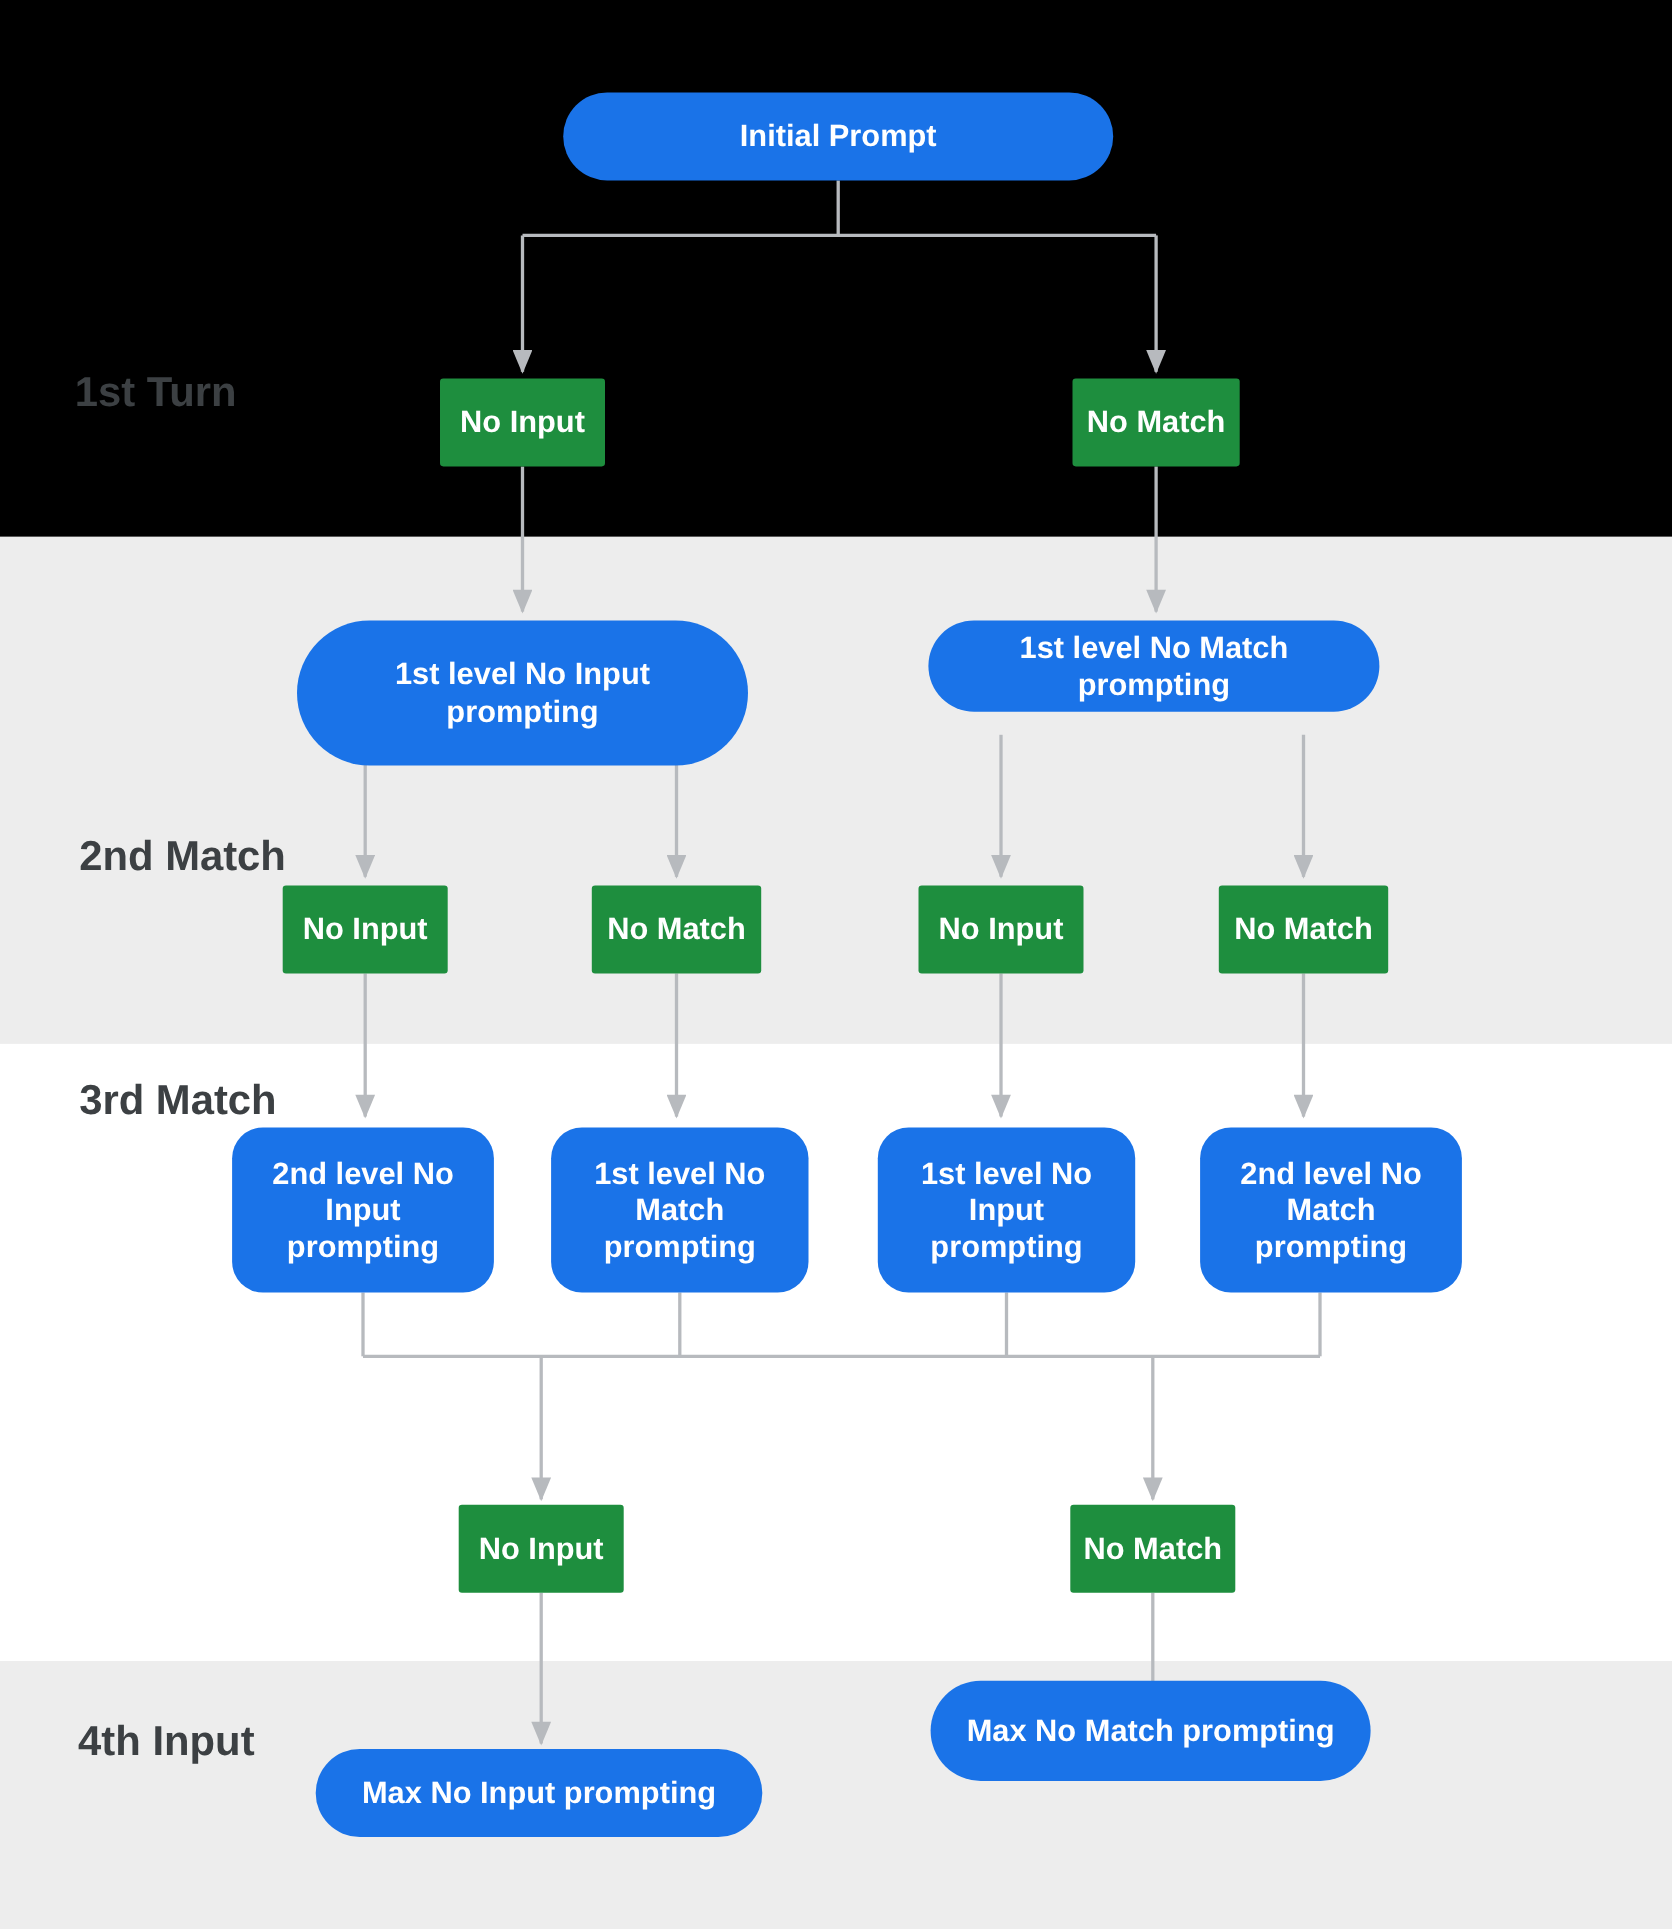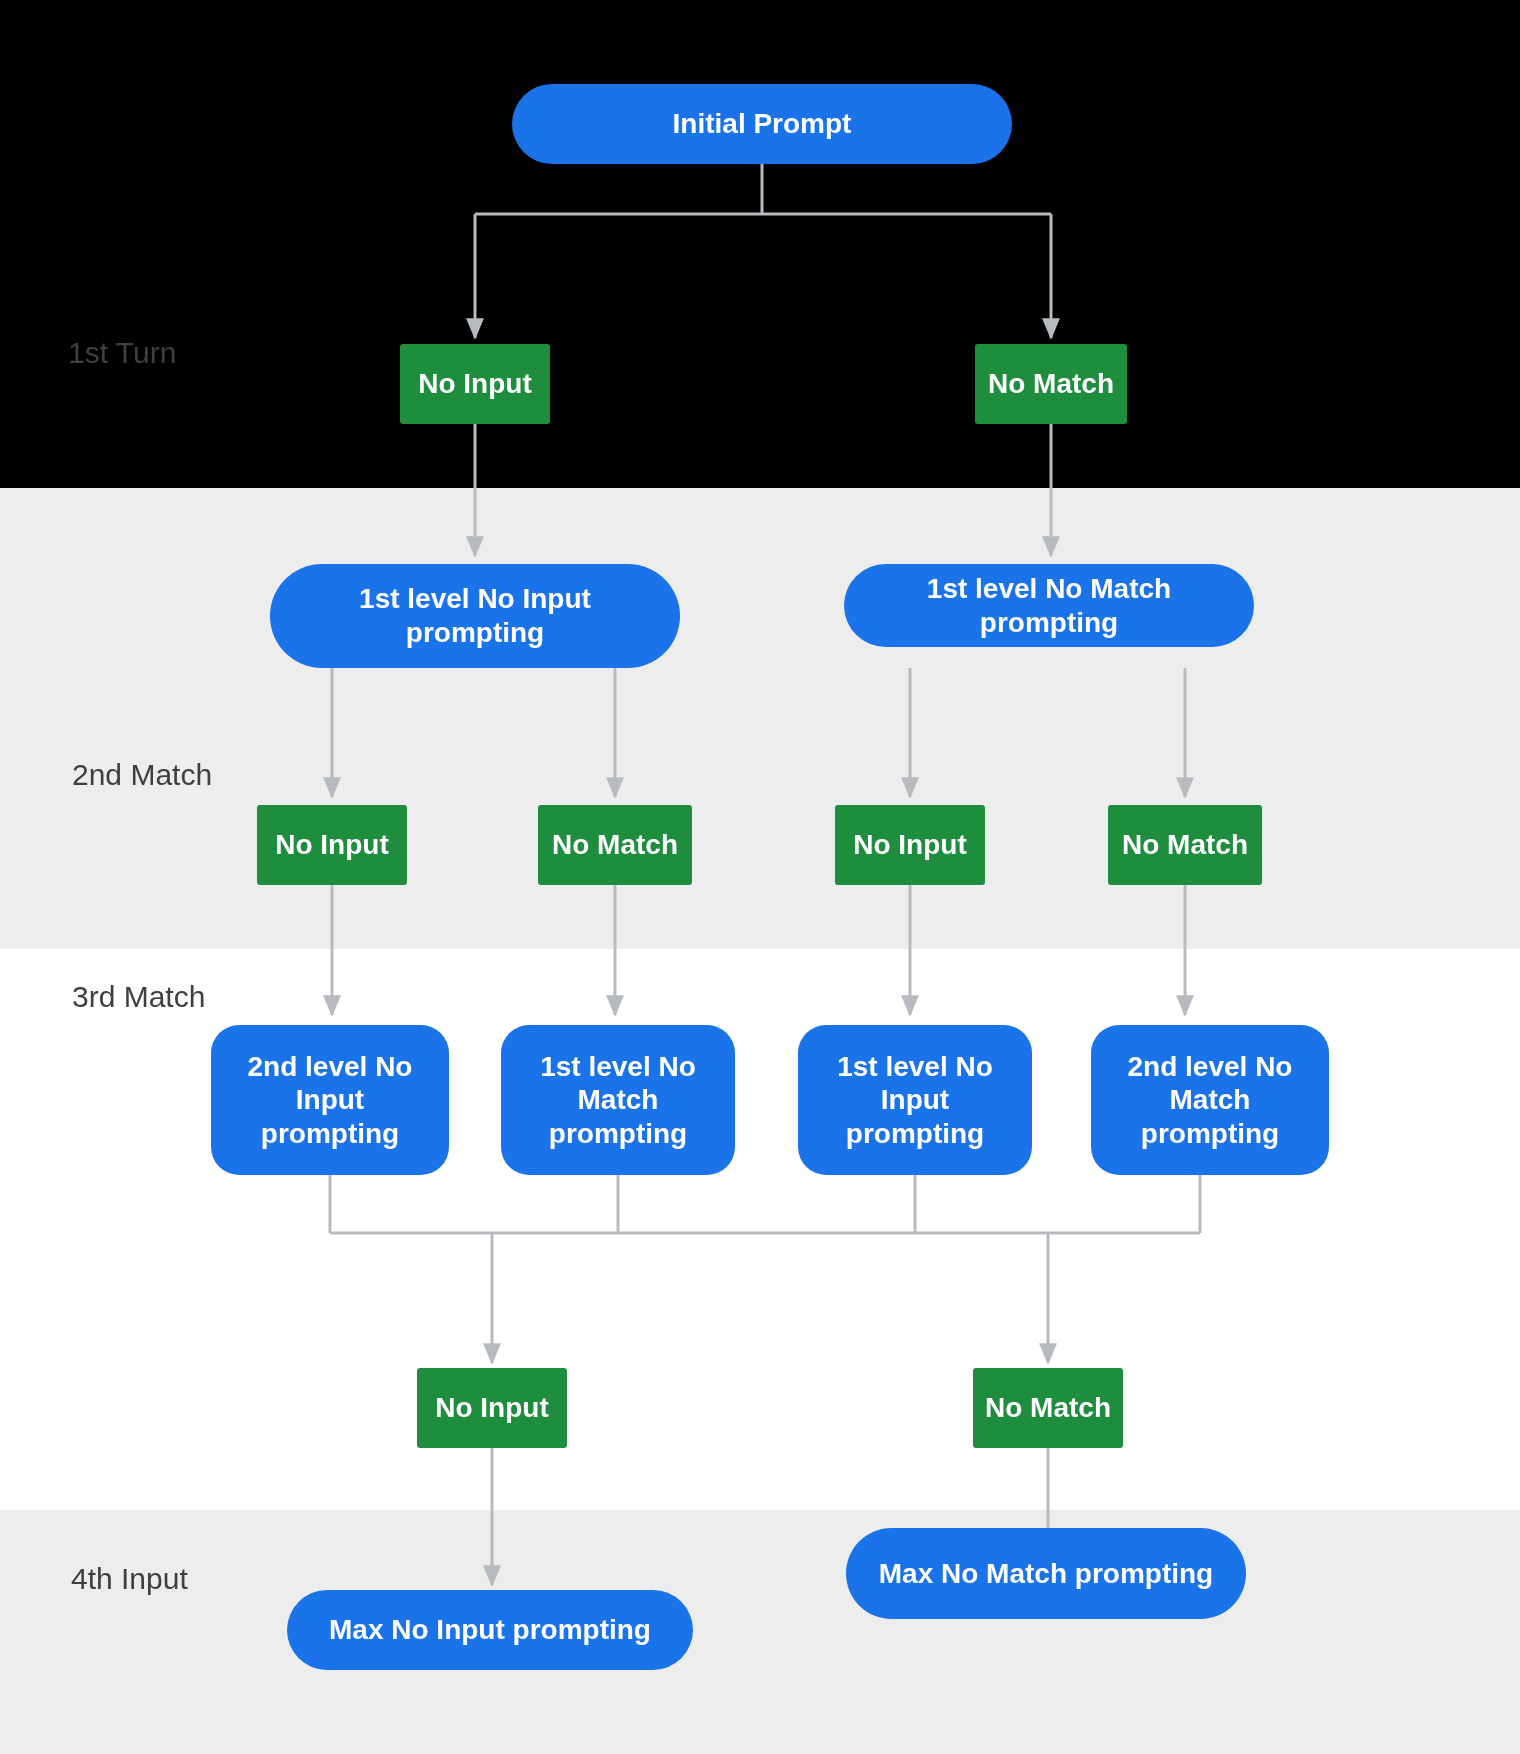--- a/index.html
+++ b/index.html
@@ -25,22 +25,22 @@
     line-height: 1.2;
     white-space: pre-line;
     box-sizing: border-box;
   }
   .node.blue  { background: #1a73e8; }
   .node.green { background: #1e8e3e; border-radius: 3px; }
   .node.pill    { border-radius: 999px; }
   .node.rounded { border-radius: 28px; }
   .turn-label {
     position: absolute;
-    font-size: 30px;
-    font-weight: 400;
+    font-size: 38px;
+    font-weight: 700;
     color: #3c4043;
     line-height: 1;
     white-space: nowrap;
   }
 </style>
 </head>
 <body>
 
 <div class="canvas">
   <div id="sections-layer">
@@ -78,21 +78,21 @@
         <polyline points="492,1233 492,1363" fill="none" stroke="#b7babe" stroke-width="3" marker-end="url(#arrowhead)"></polyline>
         <polyline points="1048,1233 1048,1363" fill="none" stroke="#b7babe" stroke-width="3" marker-end="url(#arrowhead)"></polyline>
         <polyline points="492,1448 492,1585" fill="none" stroke="#b7babe" stroke-width="3" marker-end="url(#arrowhead)"></polyline>
         <polyline points="1048,1448 1048,1585" fill="none" stroke="#b7babe" stroke-width="3" marker-end="url(#arrowhead)"></polyline>
       </g>
   </svg>
   <div id="nodes-layer">
       <div class="node pill blue" style="left: 512px; top: 84px; width: 500px; height: 80px;">Initial Prompt</div>
       <div class="node box green" style="left: 400px; top: 344px; width: 150px; height: 80px;">No Input</div>
       <div class="node box green" style="left: 975px; top: 344px; width: 152px; height: 80px;">No Match</div>
-      <div class="node pill blue" style="left: 270px; top: 564px; width: 410px; height: 104px;">1st level No Input
+      <div class="node pill blue" style="left: 270px; top: 564px; width: 410px; height: 132px;">1st level No Input
 prompting</div>
       <div class="node pill blue" style="left: 844px; top: 564px; width: 410px; height: 83px;">1st level No Match
 prompting</div>
       <div class="node box green" style="left: 257px; top: 805px; width: 150px; height: 80px;">No Input</div>
       <div class="node box green" style="left: 538px; top: 805px; width: 154px; height: 80px;">No Match</div>
       <div class="node box green" style="left: 835px; top: 805px; width: 150px; height: 80px;">No Input</div>
       <div class="node box green" style="left: 1108px; top: 805px; width: 154px; height: 80px;">No Match</div>
       <div class="node rounded blue" style="left: 211px; top: 1025px; width: 238px; height: 150px;">2nd level No
 Input
 prompting</div>

